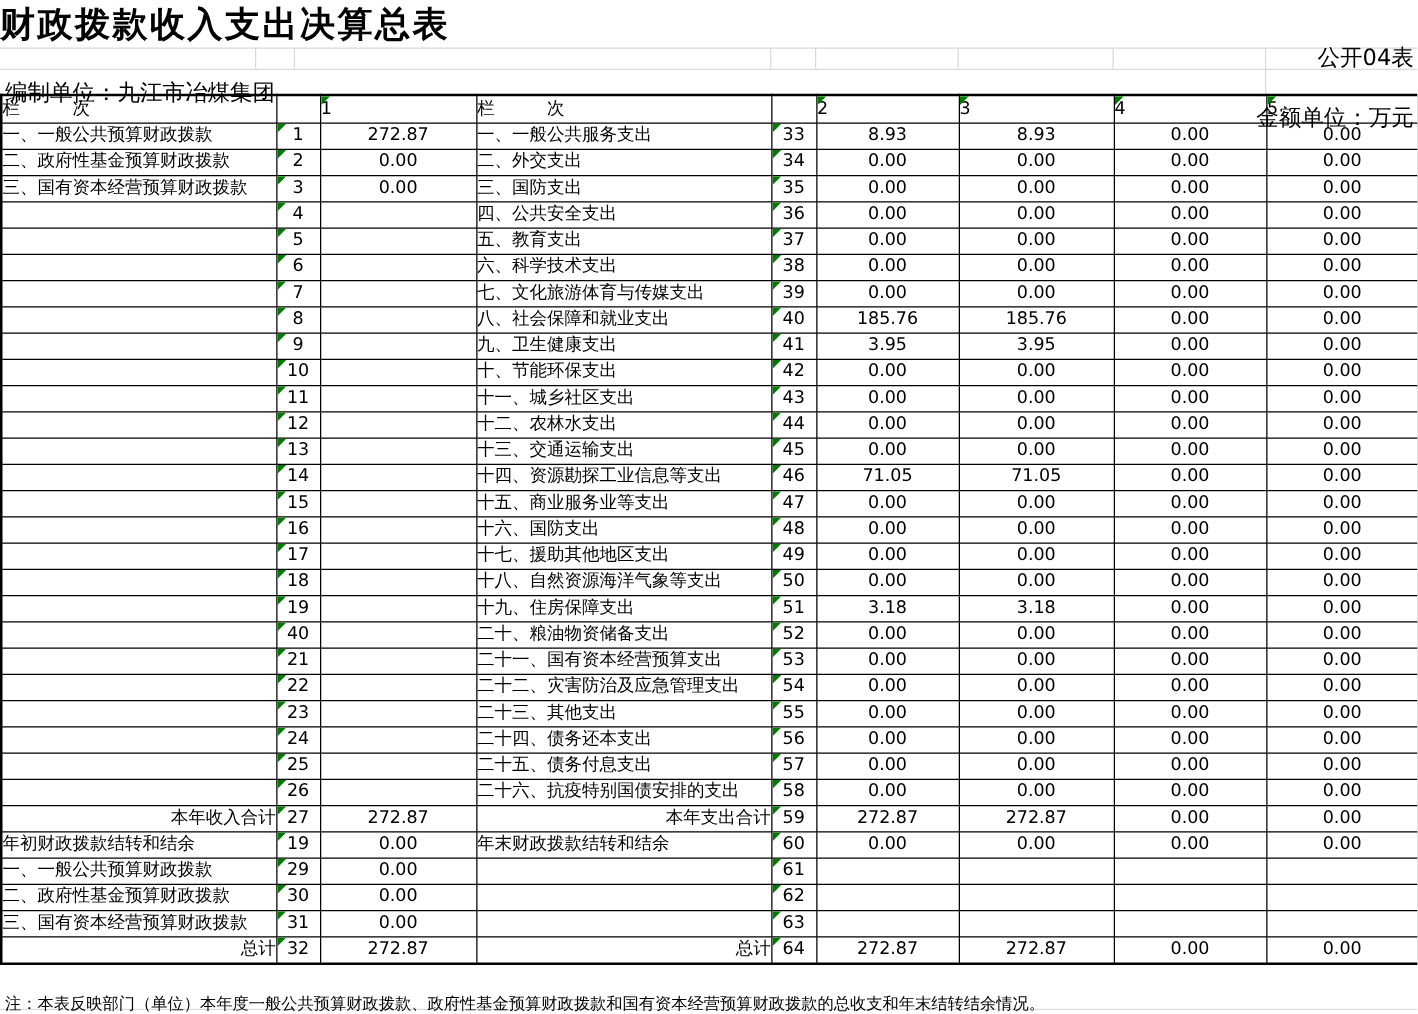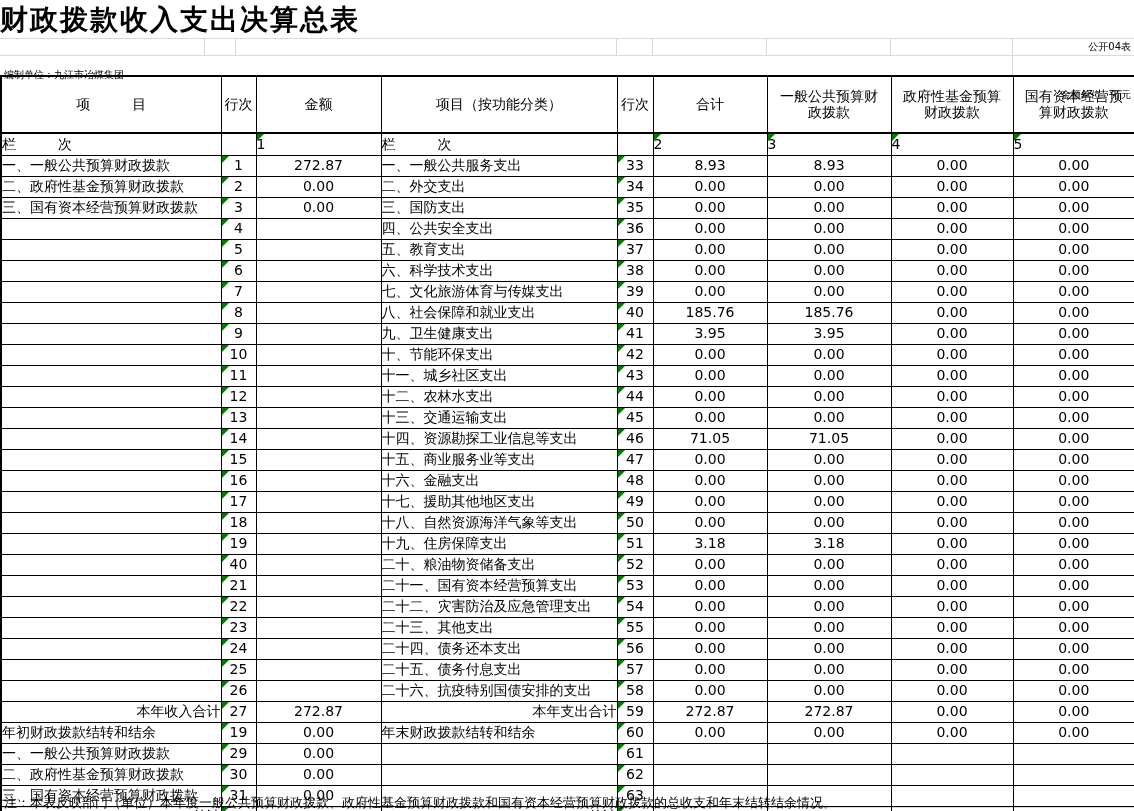--- a/index.html
+++ b/index.html
@@ -6,21 +6,21 @@
   .sheet {
     position:relative; width:1134px; height:811px; background:#ffffff;
     font-family:"DejaVu Sans","Liberation Sans",sans-serif; color:#000;
     overflow:hidden; font-size:14px;
   }
   .title {
     position:absolute; top:1px; left:0; width:100%; 
     font-size:28px; font-weight:bold; letter-spacing:2px; white-space:nowrap;
   }
   .gridline { position:absolute; background:var(--grid,#d9d9d9); }
-  .meta { position:absolute; white-space:nowrap; font-size:10px; line-height:16px; }
+  .meta { position:absolute; white-space:nowrap; font-size:18px; line-height:16px; }
   .m-tag   { top:39px; right:3px; }
   .m-unit  { top:67px; left:4px;text-align:center; }
   .m-year  { top:57px; left:380px; width:520px; text-align:center; }
   .m-amt   { top:57px; right:3px;margin-top:30px; }
 
   table.main {
     position:absolute; top:75px; left:0; width:1134px;
     border-collapse:collapse; table-layout:fixed;
     border:2px solid #000;
   }
@@ -77,31 +77,20 @@
         <col style="width:35px">
         <col style="width:125px">
       <col style="width:236px">
         <col style="width:36px">
         <col style="width:114px">
       <col style="width:124px">
         <col style="width:122px">
         <col style="width:122px">
     </colgroup>
     <thead>
-      <tr class="hd">
-        <th class="nowrap">项　　　目</th>
-        <th class="nowrap">行次</th>
-        <th class="nowrap">金额</th>
-        <th class="nowrap">项目（按功能分类）</th>
-        <th class="nowrap">行次</th>
-        <th class="nowrap">合计</th>
-        <th>一般公共预算财政拨款</th>
-        <th>政府性基金预算财政拨款</th>
-        <th>国有资本经营预算财政拨款</th>
-      </tr>
       <tr class="cx">
         <td>栏　　　次</td>
         <td></td>
         <td class="cxnum"><span class="tri"></span><span>1</span></td>
         <td>栏　　　次</td>
         <td></td>
         <td class="cxnum"><span class="tri"></span><span>2</span></td>
         <td class="cxnum"><span class="tri"></span><span>3</span></td>
         <td class="cxnum"><span class="tri"></span><span>4</span></td>
         <td class="cxnum"><span class="tri"></span><span>5</span></td>
@@ -270,21 +259,21 @@
           <td class="line"><span class="tri"></span><span>47</span></td>
           <td class="num"><span>0.00</span></td>
           <td class="num"><span>0.00</span></td>
           <td class="num"><span>0.00</span></td>
           <td class="num"><span>0.00</span></td>
         </tr>
         <tr>
           <td class="label"><span></span></td>
           <td class="line"><span class="tri"></span><span>16</span></td>
           <td class="num"><span></span></td>
-          <td class="label"><span>十六、金融支出</span></td>
+          <td class="label"><span>十六、国防支出</span></td>
           <td class="line"><span class="tri"></span><span>48</span></td>
           <td class="num"><span>0.00</span></td>
           <td class="num"><span>0.00</span></td>
           <td class="num"><span>0.00</span></td>
           <td class="num"><span>0.00</span></td>
         </tr>
         <tr>
           <td class="label"><span></span></td>
           <td class="line"><span class="tri"></span><span>17</span></td>
           <td class="num"><span></span></td>

